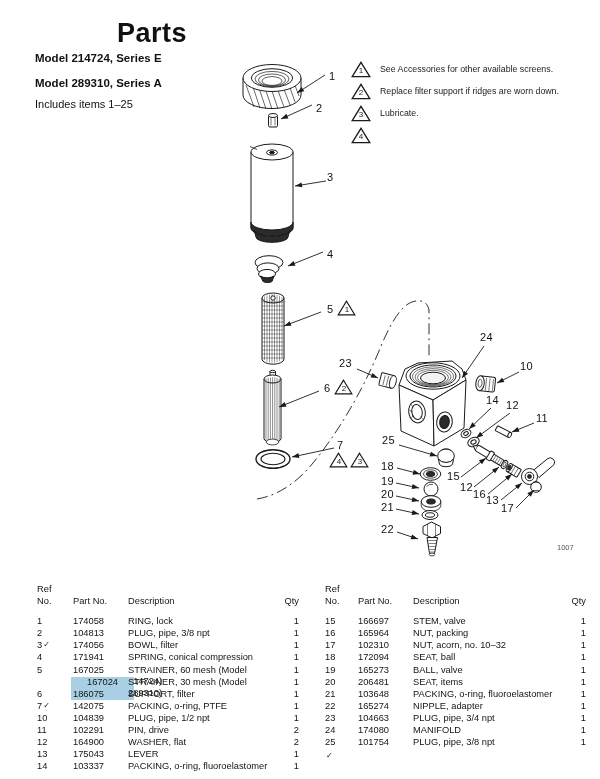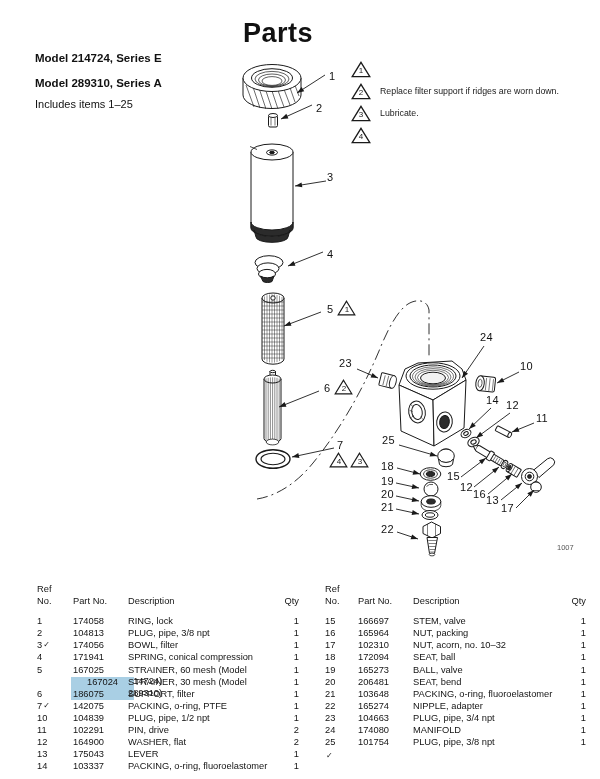--- a/index.html
+++ b/index.html
@@ -1,18 +1,18 @@
 <!DOCTYPE html>
 <html><head>
 <meta charset="utf-8">
 <style>
   html,body{margin:0;padding:0;background:#fff;}
   .page{position:relative;width:600px;height:779px;background:#ffffff;overflow:hidden;
         font-family:"Liberation Sans",sans-serif;color:#111;}
-  .title{position:absolute;left:128px;top:18px;width:300px;text-align:center;
+  .title{position:absolute;left:117px;top:18px;width:300px;
          font-size:27px;font-weight:bold;letter-spacing:0.5px;}
   .models{position:absolute;left:35px;top:52px;}
   .model-line{font-size:11.5px;font-weight:bold;line-height:13px;}
   .model-line.second{margin-top:12px;}
   .includes-line{font-size:11px;line-height:13px;margin-top:8px;}
   .notes{position:absolute;left:351px;top:61px;width:236px;}
   .note{display:flex;align-items:center;gap:9px;margin-bottom:5px;}
   .note-text{font-size:8.8px;line-height:10.5px;color:#1a1a1a;width:206px;}
   .tri{position:relative;display:inline-block;width:20px;height:17px;flex:0 0 20px;}
   .tri svg{display:block;}
@@ -50,20 +50,21 @@
   </div>
 
   <div class="notes">
     <div class="note">
       <span class="tri">
         <svg viewBox="0 0 20 17" width="20" height="17">
             <path d="M10 1.3 L18.8 15.7 L1.2 15.7 Z" fill="#fff" stroke="#1a1a1a" stroke-width="1.3"></path>
           </svg>
         <i class="tnum">1</i>
       </span>
+      <span class="note-text">See Accessories for other available screens.</span>
     </div>
     <div class="note">
       <span class="tri">
         <svg viewBox="0 0 20 17" width="20" height="17">
             <path d="M10 1.3 L18.8 15.7 L1.2 15.7 Z" fill="#fff" stroke="#1a1a1a" stroke-width="1.3"></path>
           </svg>
         <i class="tnum">2</i>
       </span>
       <span class="note-text">Replace filter support if ridges are worn down.</span>
     </div>
@@ -496,21 +497,21 @@
         </div>
         <div class="prow">
           <span class="c-ref">19</span>
           <span class="c-part">165273</span>
           <span class="c-desc">BALL, valve</span>
           <span class="c-qty">1</span>
         </div>
         <div class="prow">
           <span class="c-ref">20</span>
           <span class="c-part">206481</span>
-          <span class="c-desc">SEAT, bend</span>
+          <span class="c-desc">SEAT, items</span>
           <span class="c-qty">1</span>
         </div>
         <div class="prow">
           <span class="c-ref">21</span>
           <span class="c-part">103648</span>
           <span class="c-desc">PACKING, o-ring, fluoroelastomer</span>
           <span class="c-qty">1</span>
         </div>
         <div class="prow">
           <span class="c-ref">22</span>

